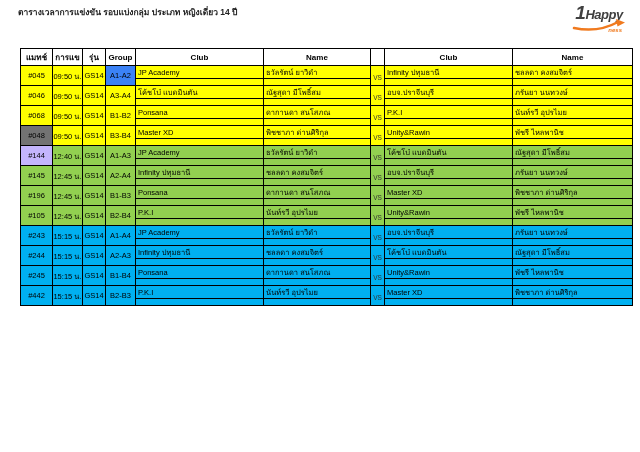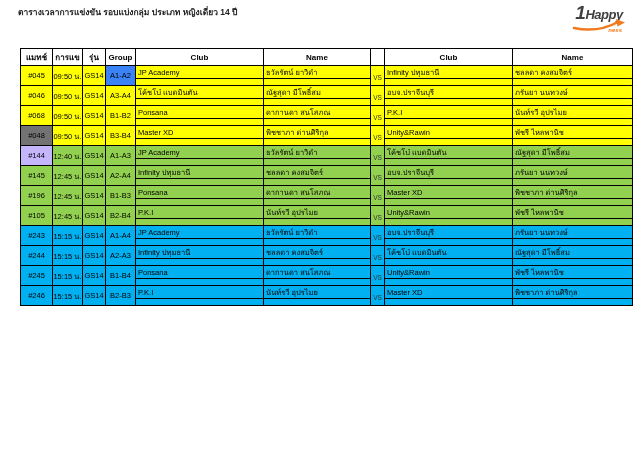--- a/index.html
+++ b/index.html
@@ -255,21 +255,21 @@
           <td class="l" rowspan="1" style="background: rgb(0, 176, 240);">Unity&amp;Rawin</td>
           <td class="l" rowspan="1" style="background: rgb(0, 176, 240);">พัชรี ไหลพานิช</td>
         </tr>
         <tr class="gap-row">
           <td class="l" rowspan="1" style="background: rgb(0, 176, 240);"></td>
           <td class="l" rowspan="1" style="background: rgb(0, 176, 240);"></td>
           <td class="l" rowspan="1" style="background: rgb(0, 176, 240);"></td>
           <td class="l" rowspan="1" style="background: rgb(0, 176, 240);"></td>
         </tr>
         <tr class="name-row">
-          <td class="c" rowspan="2" style="background: rgb(0, 176, 240);">#246</td>
+          <td class="c" rowspan="2" style="background: rgb(0, 176, 240);">#442</td>
           <td class="c" rowspan="2" style="background: rgb(0, 176, 240);">15:15 น.</td>
           <td class="c" rowspan="2" style="background: rgb(0, 176, 240);">GS14</td>
           <td class="c" rowspan="2" style="background: rgb(0, 176, 240);">B2-B3</td>
           <td class="l" rowspan="1" style="background: rgb(0, 176, 240);">P.K.I</td>
           <td class="l" rowspan="1" style="background: rgb(0, 176, 240);">นันท์รวี อุปรไมย</td>
           <td class="vs-cell" rowspan="2" style="background: rgb(0, 176, 240);">VS</td>
           <td class="l" rowspan="1" style="background: rgb(0, 176, 240);">Master XD</td>
           <td class="l" rowspan="1" style="background: rgb(0, 176, 240);">พิชชาภา ด่านศิริกุล</td>
         </tr>
         <tr class="gap-row">

